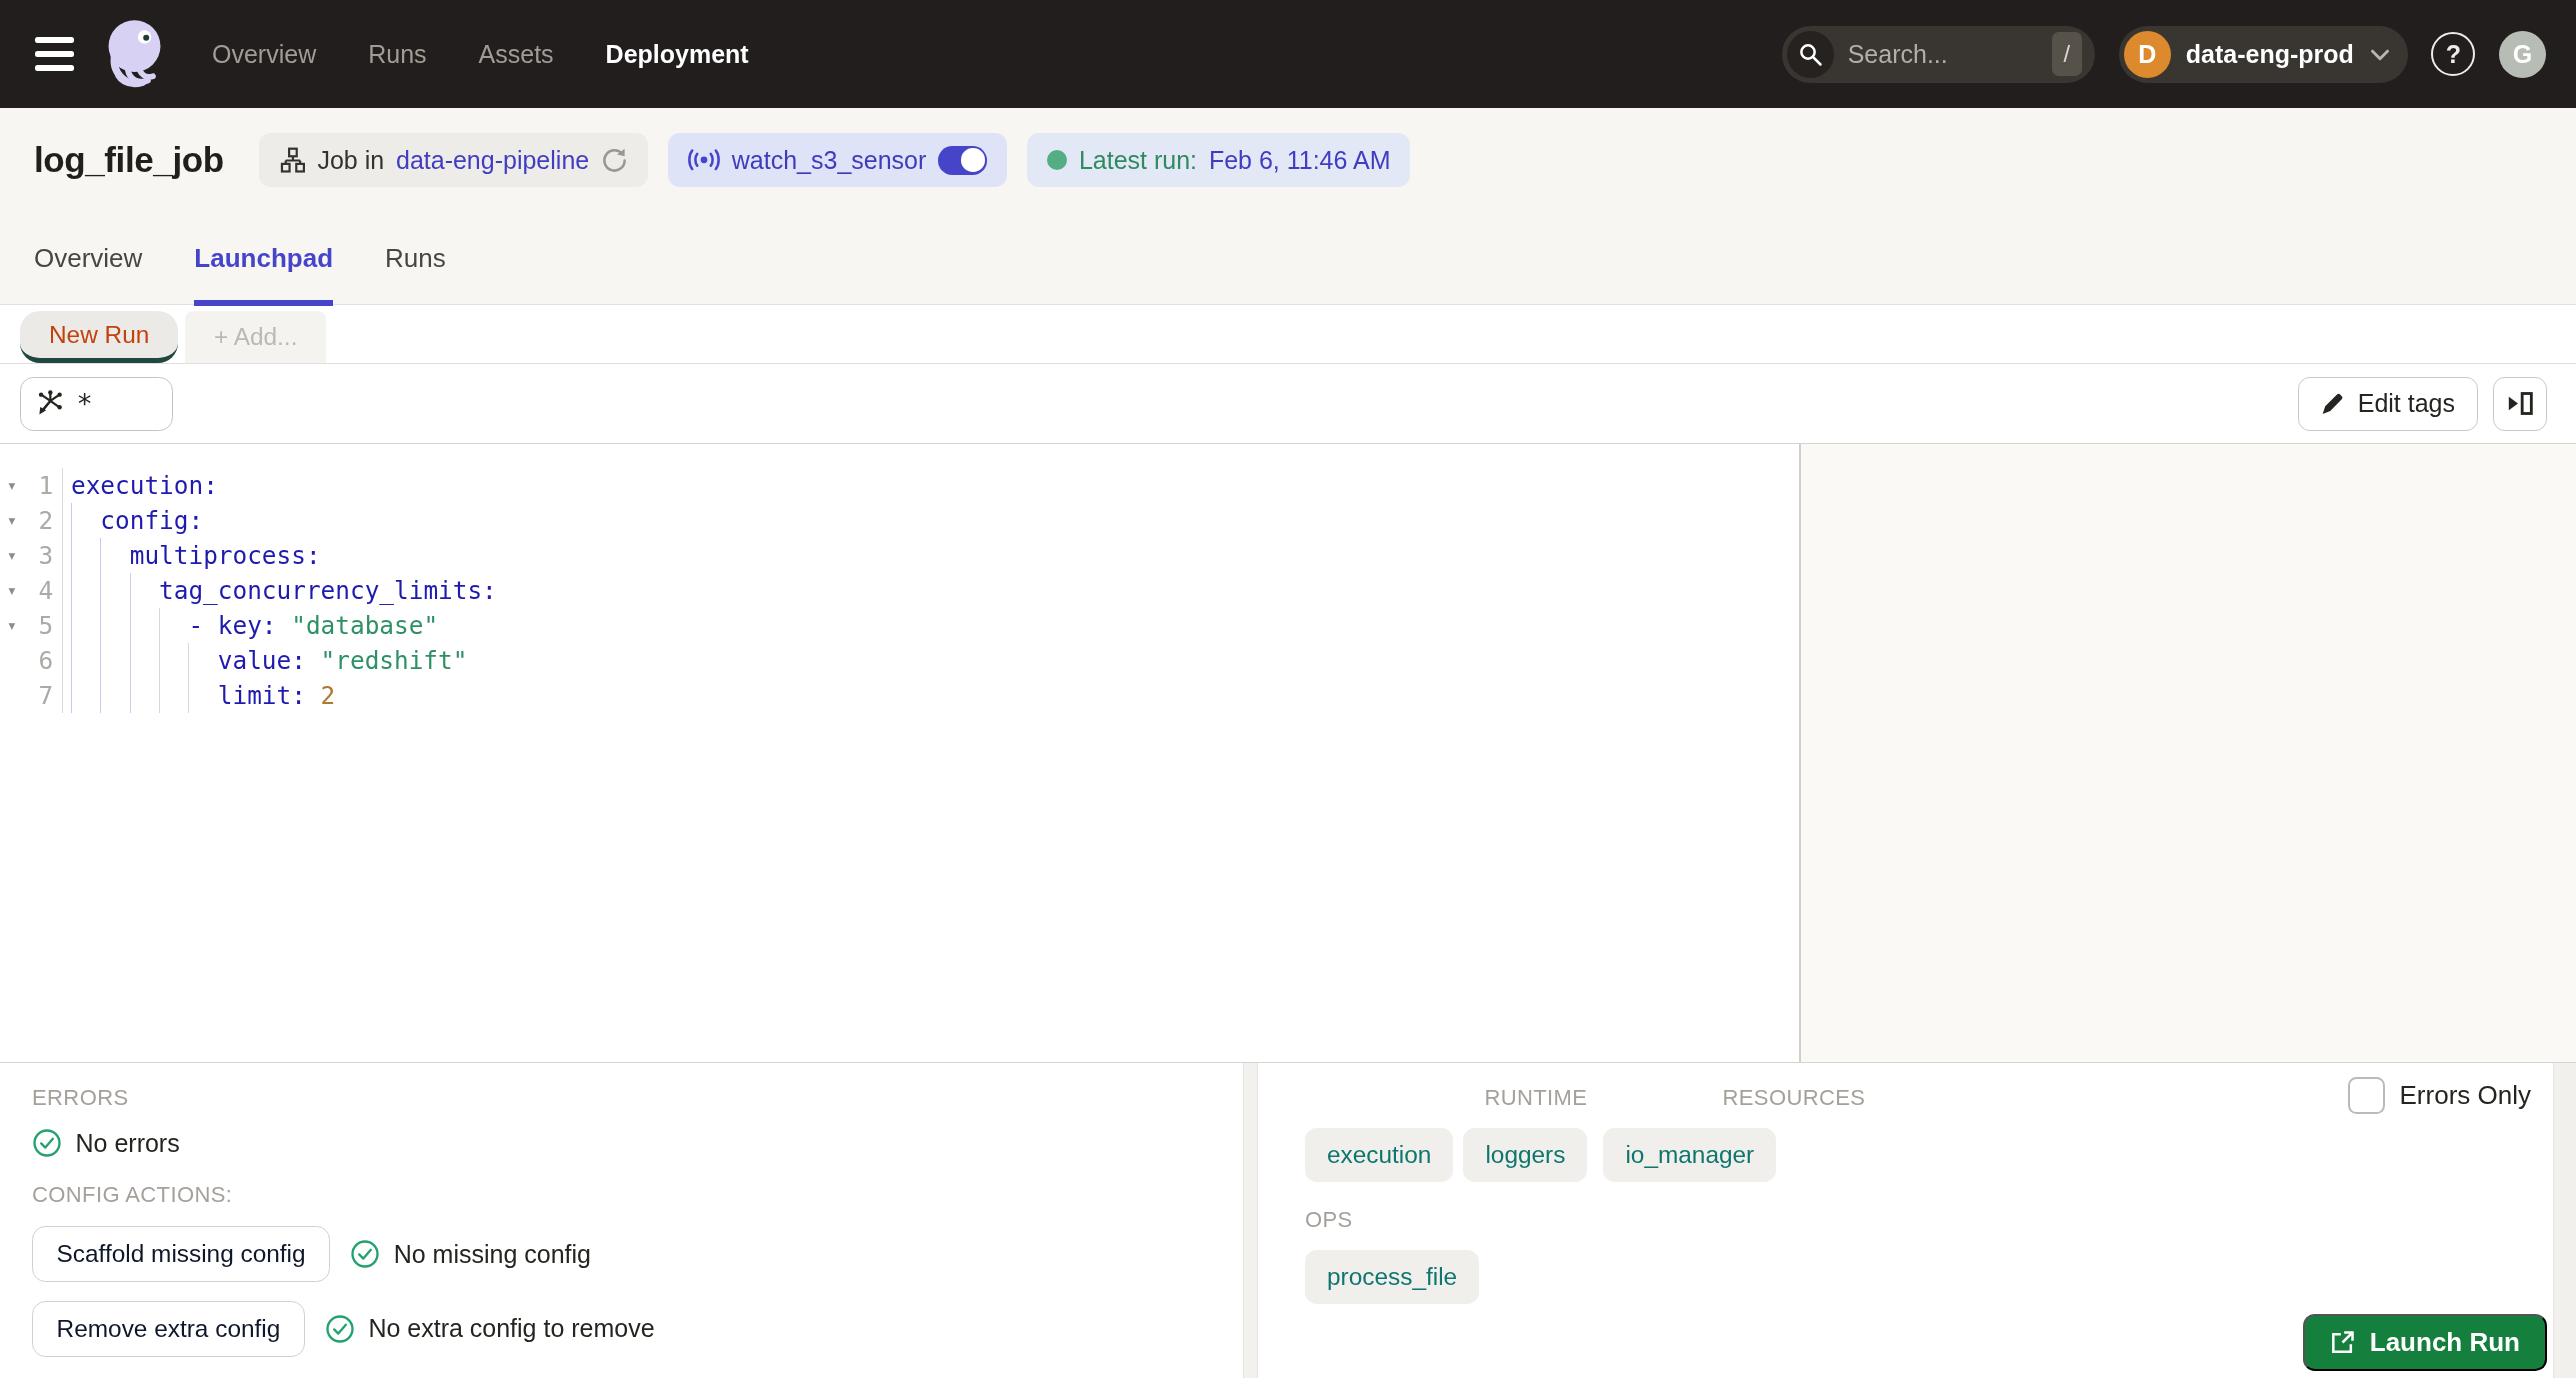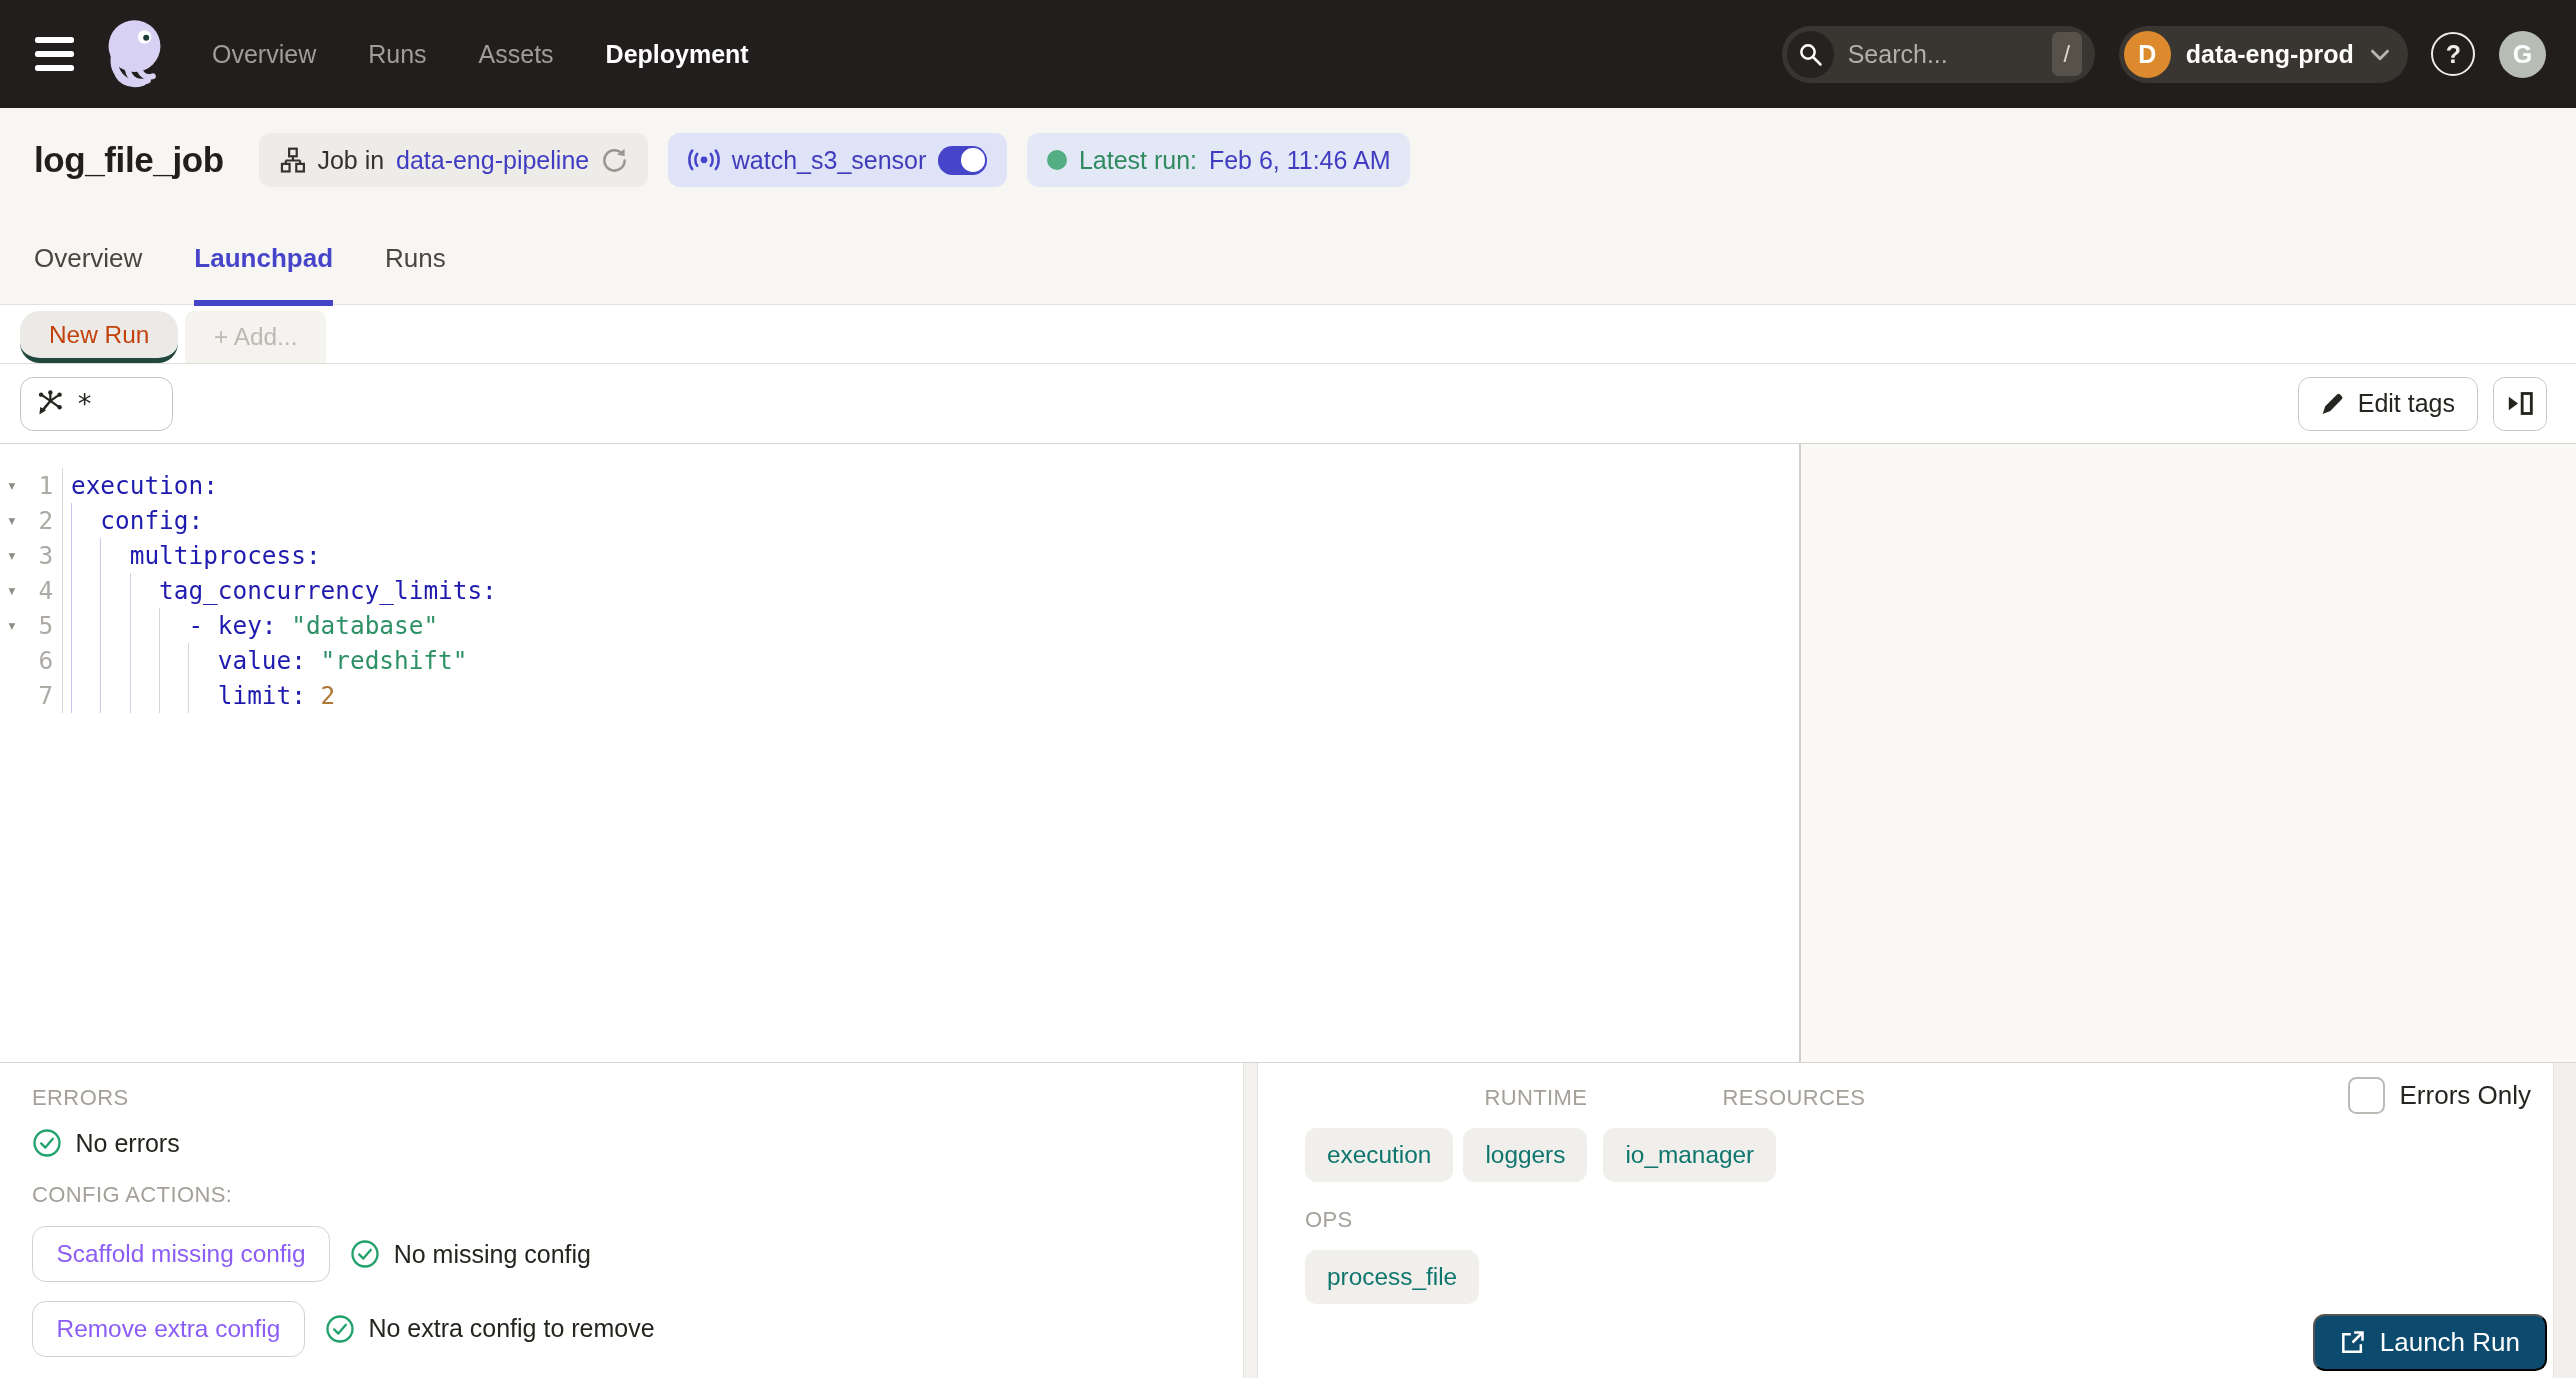--- a/index.html
+++ b/index.html
@@ -73,35 +73,35 @@
   .guide.g0, .guide.g1 { border-left-color:#c9c9ee; }
   .guide.g2 { border-left-color:#ced0e9; }
   .help-pane { flex:1; background:#faf9f6; }
 
   
   .bottom { height:316px; border-top:1.7px solid #d8d5d1; display:flex; flex:0 0 auto; background:#fff; }
   .bottom-left { width:1243px; padding:22px 0 0 32px; }
   .sec-label { font-size:22px; color:#a5a09a; letter-spacing:0.4px; }
   .check-row { display:flex; align-items:center; gap:13.5px; margin:17px 0 23.6px 0; font-size:25px; color:#26241f; }
   .action-row { display:flex; align-items:center; gap:20px; margin-top:18.5px; }
-  .action-btn { height:56px; border:1.7px solid #d3d0cc; border-radius:13.5px; background:#fff; padding:0 23.6px; font-size:24.4px; color:#8b5cf6; cursor:pointer; }
+  .action-btn { height:56px; border:1.7px solid #d3d0cc; border-radius:13.5px; background:#fff; padding:0 23.6px; font-size:24.4px; color:#0f172a; cursor:pointer; }
   .action-row .check-row { margin:0; }
   .bottom-gutter { width:15px; background:#f3f1ee; border-left:0.8px solid #e6e3df; border-right:0.8px solid #e6e3df; cursor:col-resize; }
   .bottom-right { flex:1; position:relative; padding:22px 0 0 47px; }
   .tag-cols { display:flex; gap:0;text-align:right; }
   .tag-group { min-width:262px; }
   .tag-group.res { margin-left:16px; }
   .pills { display:flex; gap:10px; margin-top:17px; }
   .pill { height:54px; background:#f1efec; border-radius:11.8px; display:flex; align-items:center; padding:0 22px; font-size:24.4px; color:#0f766e; }
   .ops-group { margin-top:25px; }
   .errors-only { position:absolute; top:13.5px; right:45px; display:flex; align-items:center; gap:15px; cursor:pointer; }
   .checkbox { width:37px; height:37px; border:2.5px solid #bdb9b4; border-radius:8.4px; background:#fff; }
   .errors-only span { font-size:26px; color:#26241f; }
   .scroll-strip { position:absolute; top:0; right:0; bottom:0; width:23px; background:#f2f0ed; border-left:1.7px solid #e7e4e1; }
-  .launch-btn { position:absolute; right:29px; bottom:6.7px; height:57px; background:#0c4a6e; border-radius:11.8px; color:#fff; font-size:26px; font-weight:400; display:flex; align-items:center; gap:15px; padding:0 25px; cursor:pointer; }
+  .launch-btn { position:absolute; right:29px; bottom:6.7px; height:57px; background:#15803d; border-radius:11.8px; color:#fff; font-size:26px; font-weight:700; display:flex; align-items:center; gap:15px; padding:0 25px; cursor:pointer; }
 
   svg { display:block; }
 </style>
 </head>
 <body>
 
 <div class="app">
 
   <div class="topnav">
     <div class="hamburger">

